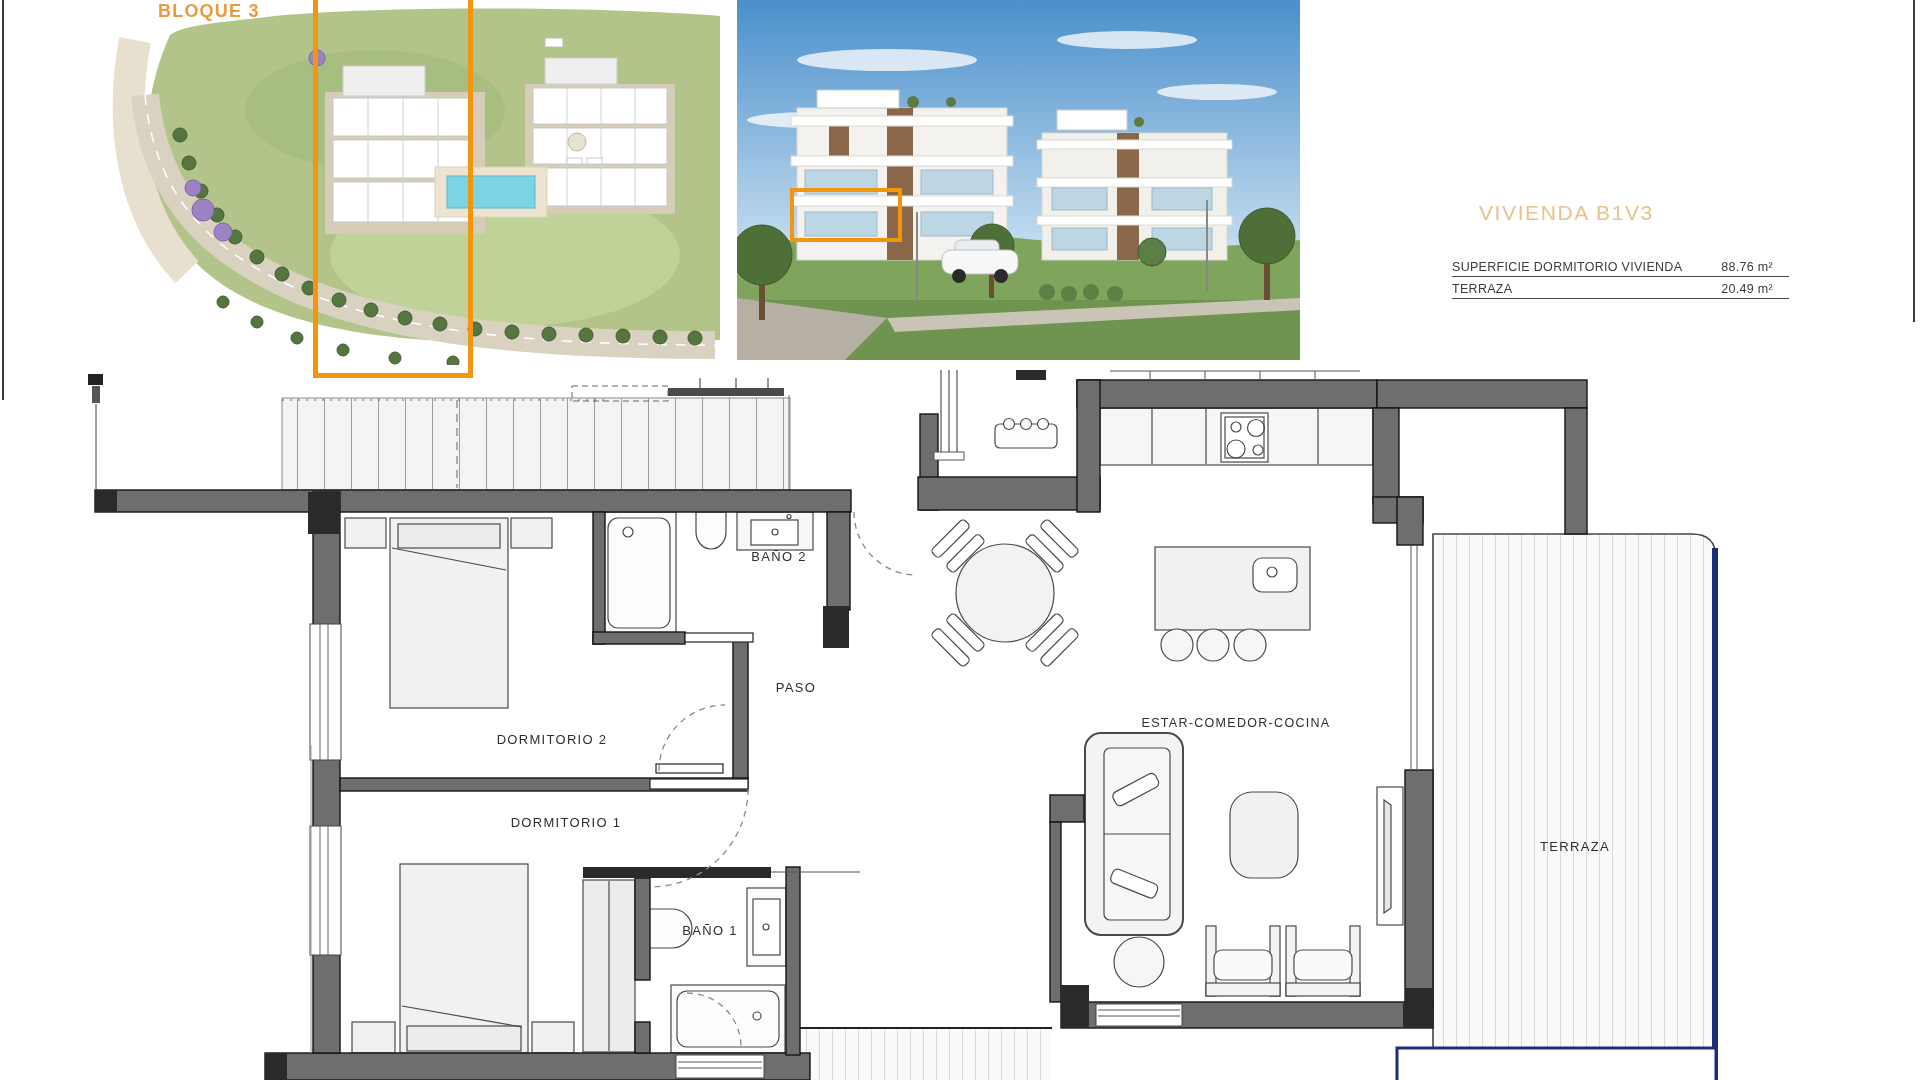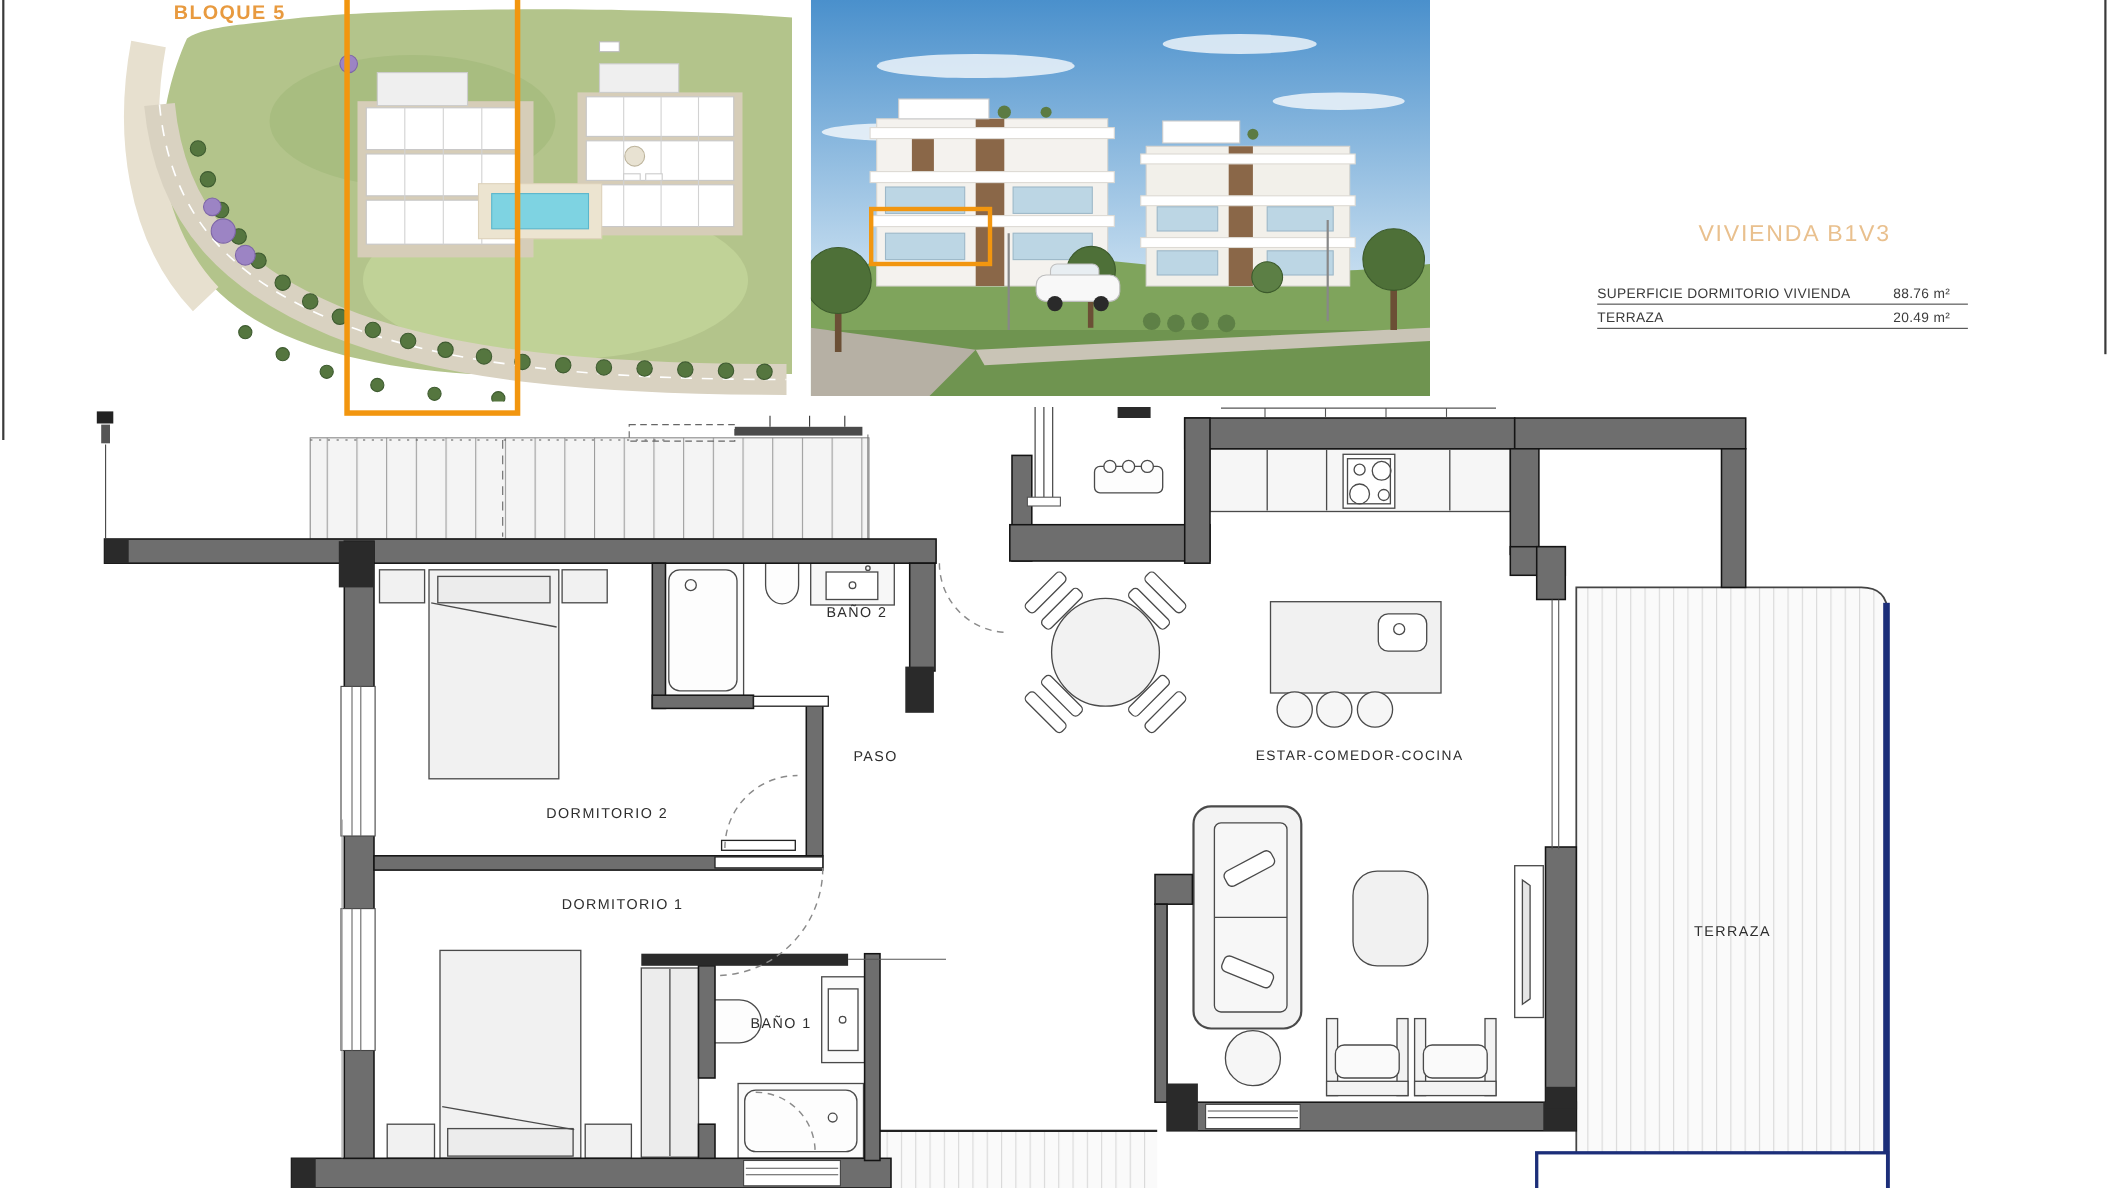--- a/index.html
+++ b/index.html
@@ -8,30 +8,30 @@
   .edge-l{position:absolute;left:2px;top:0;width:2px;height:400px;background:#3a3a3a;}
   .edge-r{position:absolute;left:1913px;top:0;width:2px;height:322px;background:#3a3a3a;}
   .aerial{position:absolute;left:75px;top:0;width:645px;height:365px;background:#fff;}
   .street{position:absolute;left:737px;top:0;width:563px;height:360px;overflow:hidden;}
   .hl-tall{position:absolute;left:313px;top:-10px;width:160px;height:388px;
            border:5px solid #f2960f;box-sizing:border-box;}
   .hl-small{position:absolute;left:790px;top:188px;width:112px;height:54px;
             border:4px solid #f2960f;box-sizing:border-box;}
   .bloque{position:absolute;left:158px;top:1px;font-size:18px;color:#e89a3f;
           letter-spacing:1.2px;font-weight:bold;}
-  .unit-title{position:absolute;left:1544px;top:201px;font-size:21px;color:#e9c08e;
+  .unit-title{position:absolute;left:1479px;top:201px;font-size:21px;color:#e9c08e;
               letter-spacing:1.6px;}
   .area-table{position:absolute;left:1452px;top:255px;width:337px;}
   .area-row{display:flex;border-bottom:1.6px solid #4a4a4a;padding:5px 0 2px;
             font-size:12.5px;color:#3b3b3b;letter-spacing:0.3px;}
   .area-row .val{margin-left:auto;width:84px;text-align:center;}
   .plan{position:absolute;left:0;top:0;width:1920px;height:1080px;}
   .lbl{position:absolute;transform:translate(-50%,-50%);font-size:13px;
        letter-spacing:1.3px;color:#2e2e2e;white-space:nowrap;}
-  .lbl-estar{font-size:12.5px;}
+  .lbl-estar{font-size:12.5px;margin-top:36px;}
 </style>
 </head>
 <body>
 
 <div class="page">
 
   <div class="edge-l"></div>
   <div class="edge-r"></div>
 
   <div class="aerial">
@@ -188,21 +188,21 @@
         <rect x="205" y="250" width="76" height="24" rx="9" fill="#f8f8f8" stroke="#bdbdbd"></rect>
         <circle cx="222" cy="276" r="7" fill="#2a2a2a"></circle>
           <circle cx="264" cy="276" r="7" fill="#2a2a2a"></circle>
       </g>
     </svg>
   </div>
 
   <div class="hl-tall"></div>
   <div class="hl-small"></div>
 
-  <div class="bloque">BLOQUE 5</div>
+  <div class="bloque">BLOQUE 3</div>
   <div class="unit-title">VIVIENDA B1V3</div>
   <div class="area-table">
     <div class="area-row">
       <span>SUPERFICIE DORMITORIO VIVIENDA</span>
       <span class="val">88.76 m²</span>
     </div>
     <div class="area-row">
       <span>TERRAZA</span>
       <span class="val">20.49 m²</span>
     </div>

